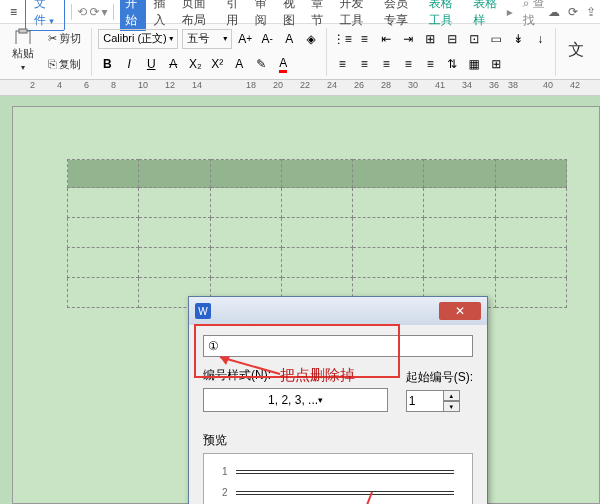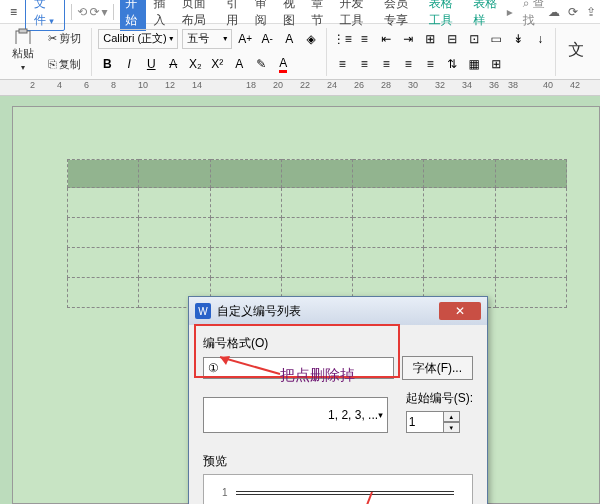--- a/index.html
+++ b/index.html
@@ -38,33 +38,33 @@
   .dlg-title { background:linear-gradient(#e8eef7,#cfd9e8); height:28px; display:flex; align-items:center; padding:0 6px; font-size:12px; }
   .dlg-title .wicon { width:16px; height:16px; background:#2962c9; color:#fff; font-size:10px; display:flex; align-items:center; justify-content:center; margin-right:6px; border-radius:2px; }
   .dlg-close { margin-left:auto; width:42px; height:18px; background:#c94f44; color:#fff; display:flex; align-items:center; justify-content:center; font-size:12px; border-radius:2px; }
   .dlg-body { padding:10px 14px; }
   .fld-label { font-size:12px; margin-bottom:4px; }
   .fld-row { display:flex; gap:8px; align-items:center; margin-bottom:10px; }
   .txt-input { border:1px solid #888; padding:2px 4px; height:22px; font-size:12px; background:#fff; }
   .btn { border:1px solid #888; background:#f4f4f4; padding:2px 10px; height:24px; font-size:12px; display:flex; align-items:center; }
   .cols2 { display:flex; gap:18px; align-items:flex-end; }
   .col { display:flex; flex-direction:column; }
-  .sel { border:1px solid #888; background:#fff; padding:2px 4px; height:36px; font-size:12px; display:flex; align-items:center; justify-content:flex-end; }
+  .sel { border:1px solid #888; background:#fff; padding:2px 4px; height:24px; font-size:12px; display:flex; align-items:center; justify-content:center; }
   .spin { display:flex; }
   .spin input { width:38px; border:1px solid #888; padding:2px; height:22px; font-size:12px; }
   .spin .sp { width:16px; display:flex; flex-direction:column; }
   .spin .sp div { flex:1; border:1px solid #888; border-left:none; font-size:7px; display:flex; align-items:center; justify-content:center; background:#f0f0f0; }
   .preview { border:1px solid #aaa; background:#fff; height:90px; margin-top:4px; padding:12px 18px; }
   .pline { display:flex; align-items:center; gap:8px; margin-bottom:10px; font-size:10px; color:#666; }
   .pline .bar { flex:1; height:1px; background:#333; }
   .pline .bar2 { height:1px; background:#333; width:100%; margin-top:2px; }
   .pline .bars { flex:1; }
   
   .red-box { position:absolute; border:2px solid #e53935; pointer-events:none; }
-  .annot { position:absolute; color:#701a75; font-size:15px; font-weight:500; }
+  .annot { position:absolute; color:#b91c1c; font-size:15px; font-weight:500; }
   .arrow-svg { position:absolute; pointer-events:none; }
 </style>
 </head>
 <body>
 
 <div class="menubar">
   <span class="menu-btn">≡</span>
   <span class="file-btn"><span>文件</span> <span style="font-size:9px">▾</span></span>
   <span class="sep"></span>
   <span style="color:#888">⟲</span>
@@ -179,21 +179,21 @@
     <span class="tick" style="left: 165px;">12</span>
     <span class="tick" style="left: 192px;">14</span>
     <span class="tick" style="left: 214px; margin-top: 16px;">16</span>
     <span class="tick" style="left: 246px;">18</span>
     <span class="tick" style="left: 273px;">20</span>
     <span class="tick" style="left: 300px;">22</span>
     <span class="tick" style="left: 327px;">24</span>
     <span class="tick" style="left: 354px;">26</span>
     <span class="tick" style="left: 381px;">28</span>
     <span class="tick" style="left: 408px;">30</span>
-    <span class="tick" style="left: 435px;">32</span>
+    <span class="tick" style="left: 435px;">41</span>
     <span class="tick" style="left: 462px;">34</span>
     <span class="tick" style="left: 489px;">36</span>
     <span class="tick" style="left: 508px;">38</span>
     <span class="tick" style="left: 543px;">40</span>
     <span class="tick" style="left: 570px;">42</span>
   </div>
 
 <div class="canvas">
   <div class="page">
     <div class="table-area">
@@ -245,31 +245,29 @@
               <td></td>
             </tr>
       </tbody>
         </table>
     </div>
   </div>
 
   <div class="dialog">
     <div class="dlg-title">
       <span class="wicon">W</span>
-      <span>自定义编号列表</span>
       <span class="dlg-close">✕</span>
     </div>
     <div class="dlg-body">
-      <div class="fld-label">编号格式(O)</div>
       <div class="fld-row">
         <input class="txt-input" style="flex: 1 1 0%;" value="①">
-        <button class="btn">字体(F)...</button>
       </div>
       <div class="cols2">
         <div class="col" style="flex:1">
+          <div class="fld-label">编号样式(N):</div>
           <div class="sel">
               <span>1, 2, 3, ...</span>
               <span style="font-size:9px">▾</span>
             </div>
         </div>
         <div class="col">
           <div class="fld-label">起始编号(S):</div>
           <div class="spin">
             <input value="1" style="">
             <div class="sp">

